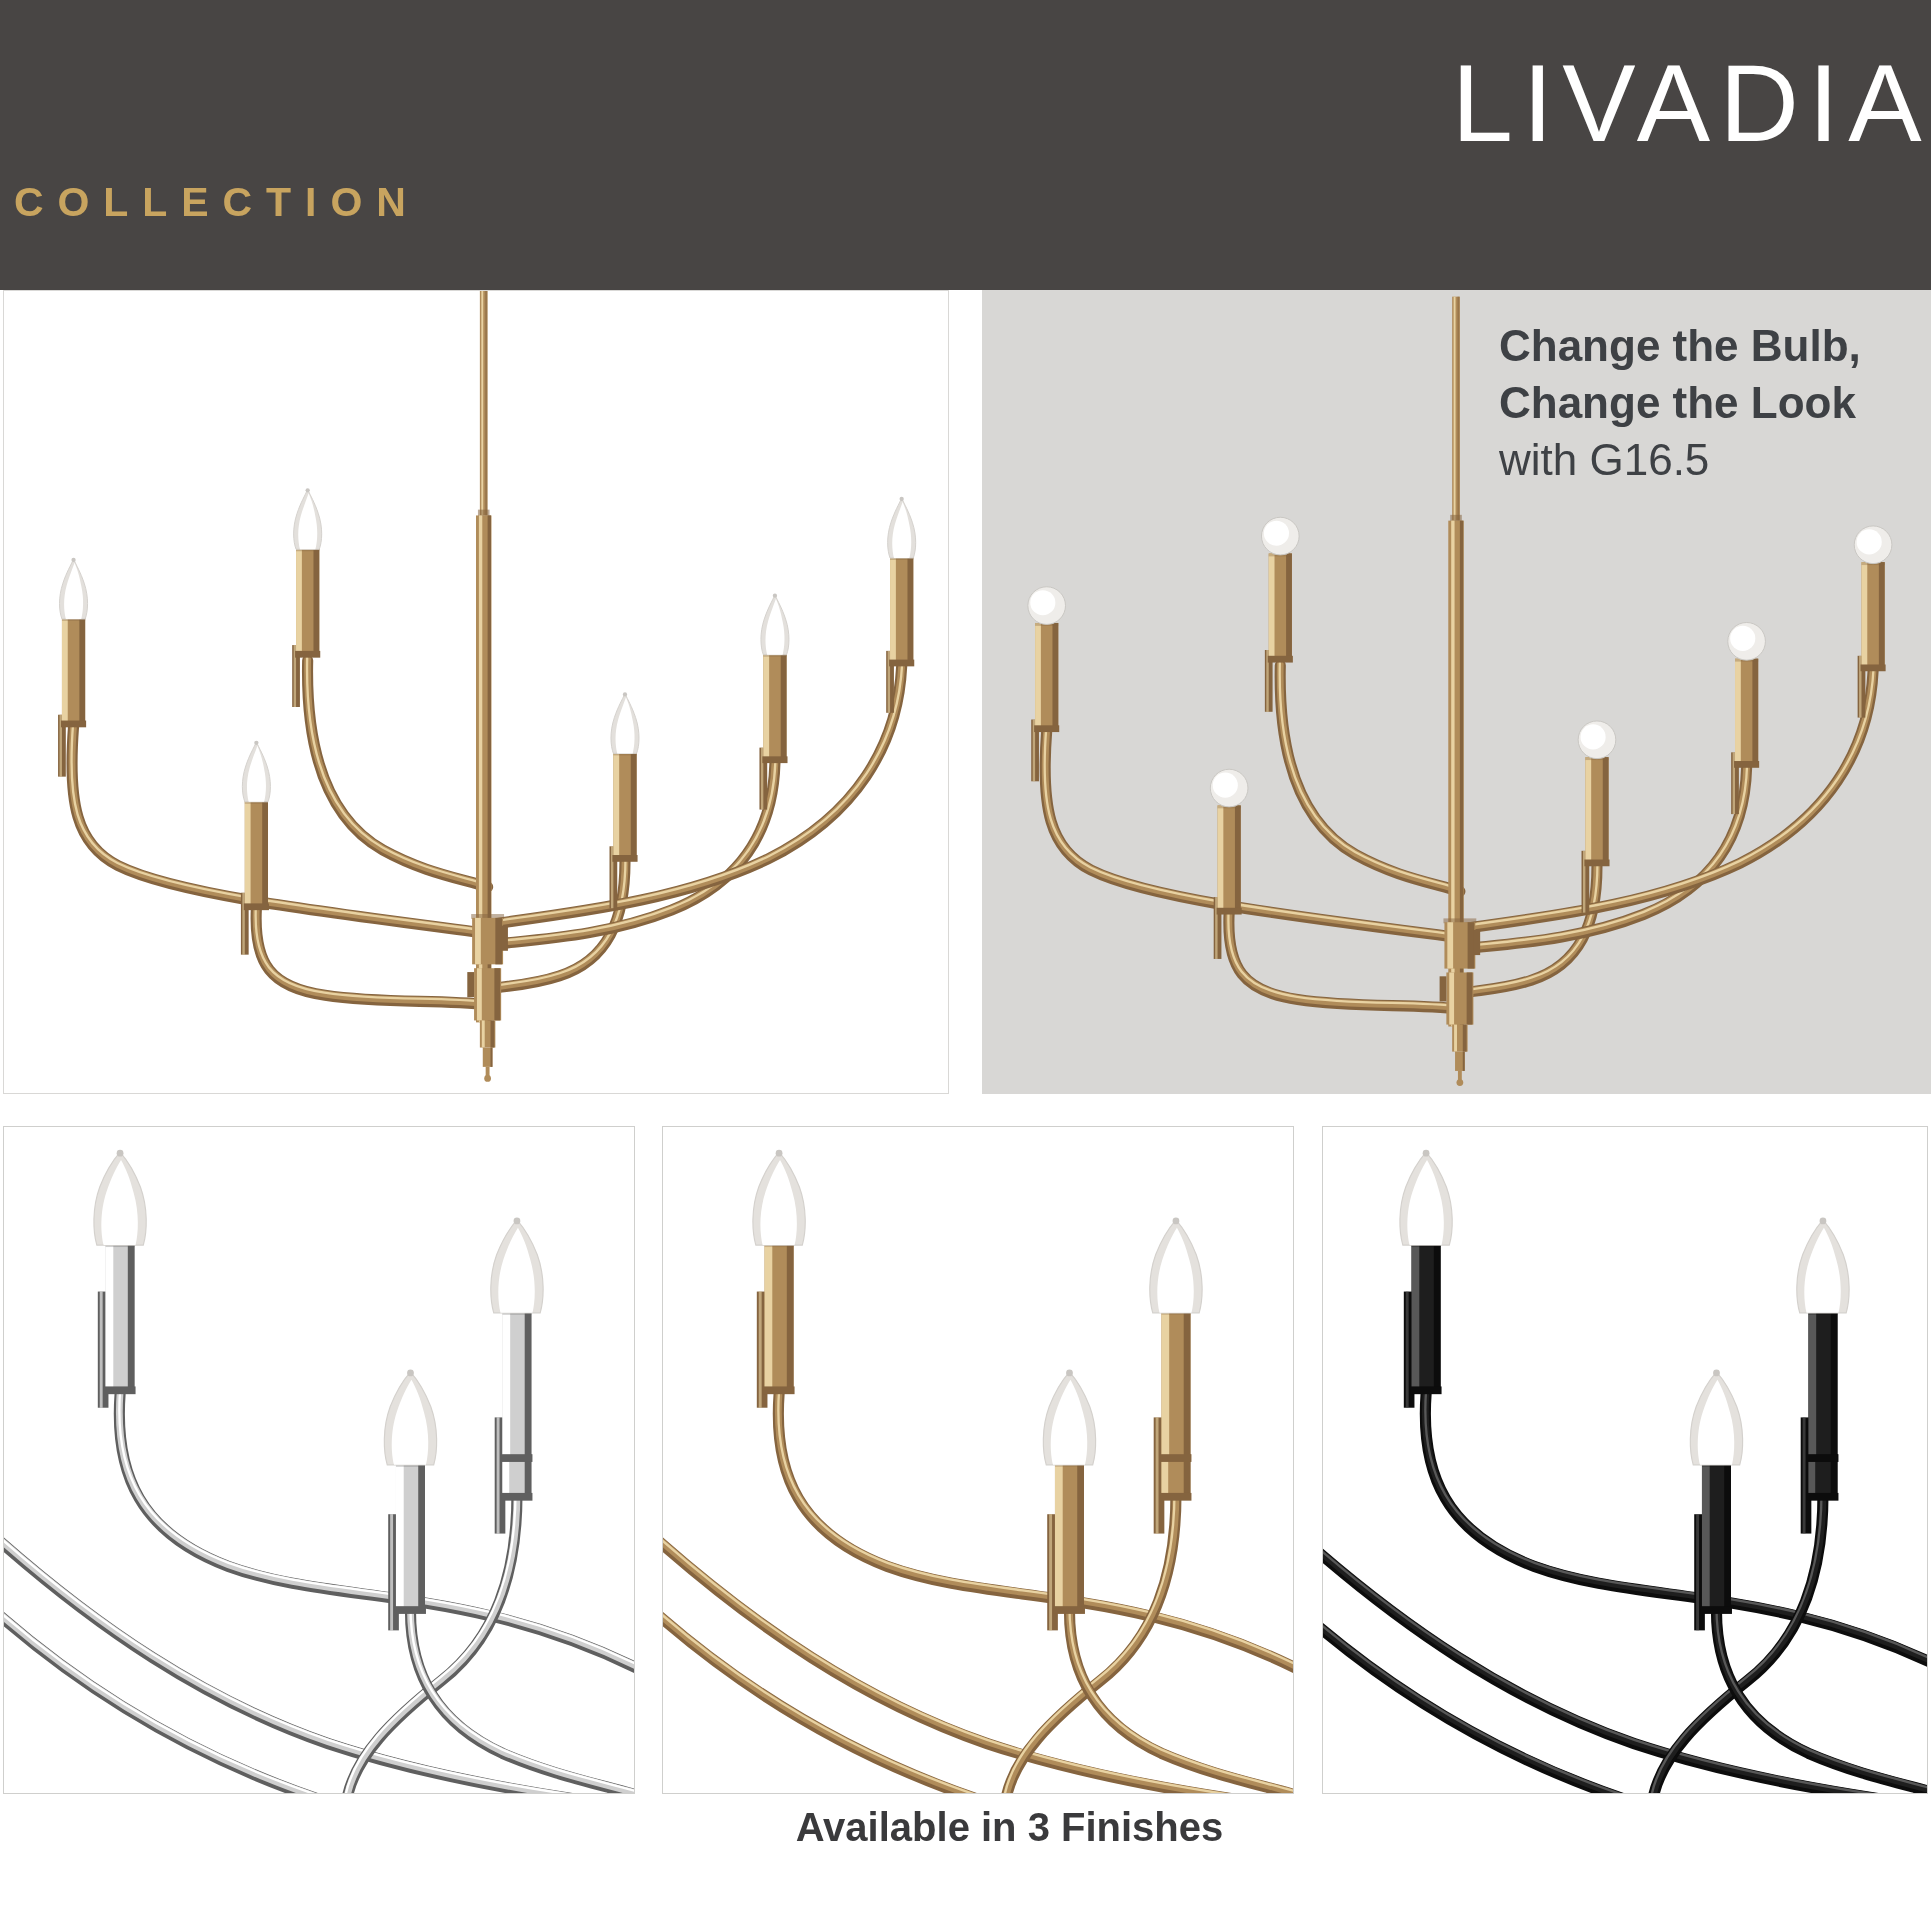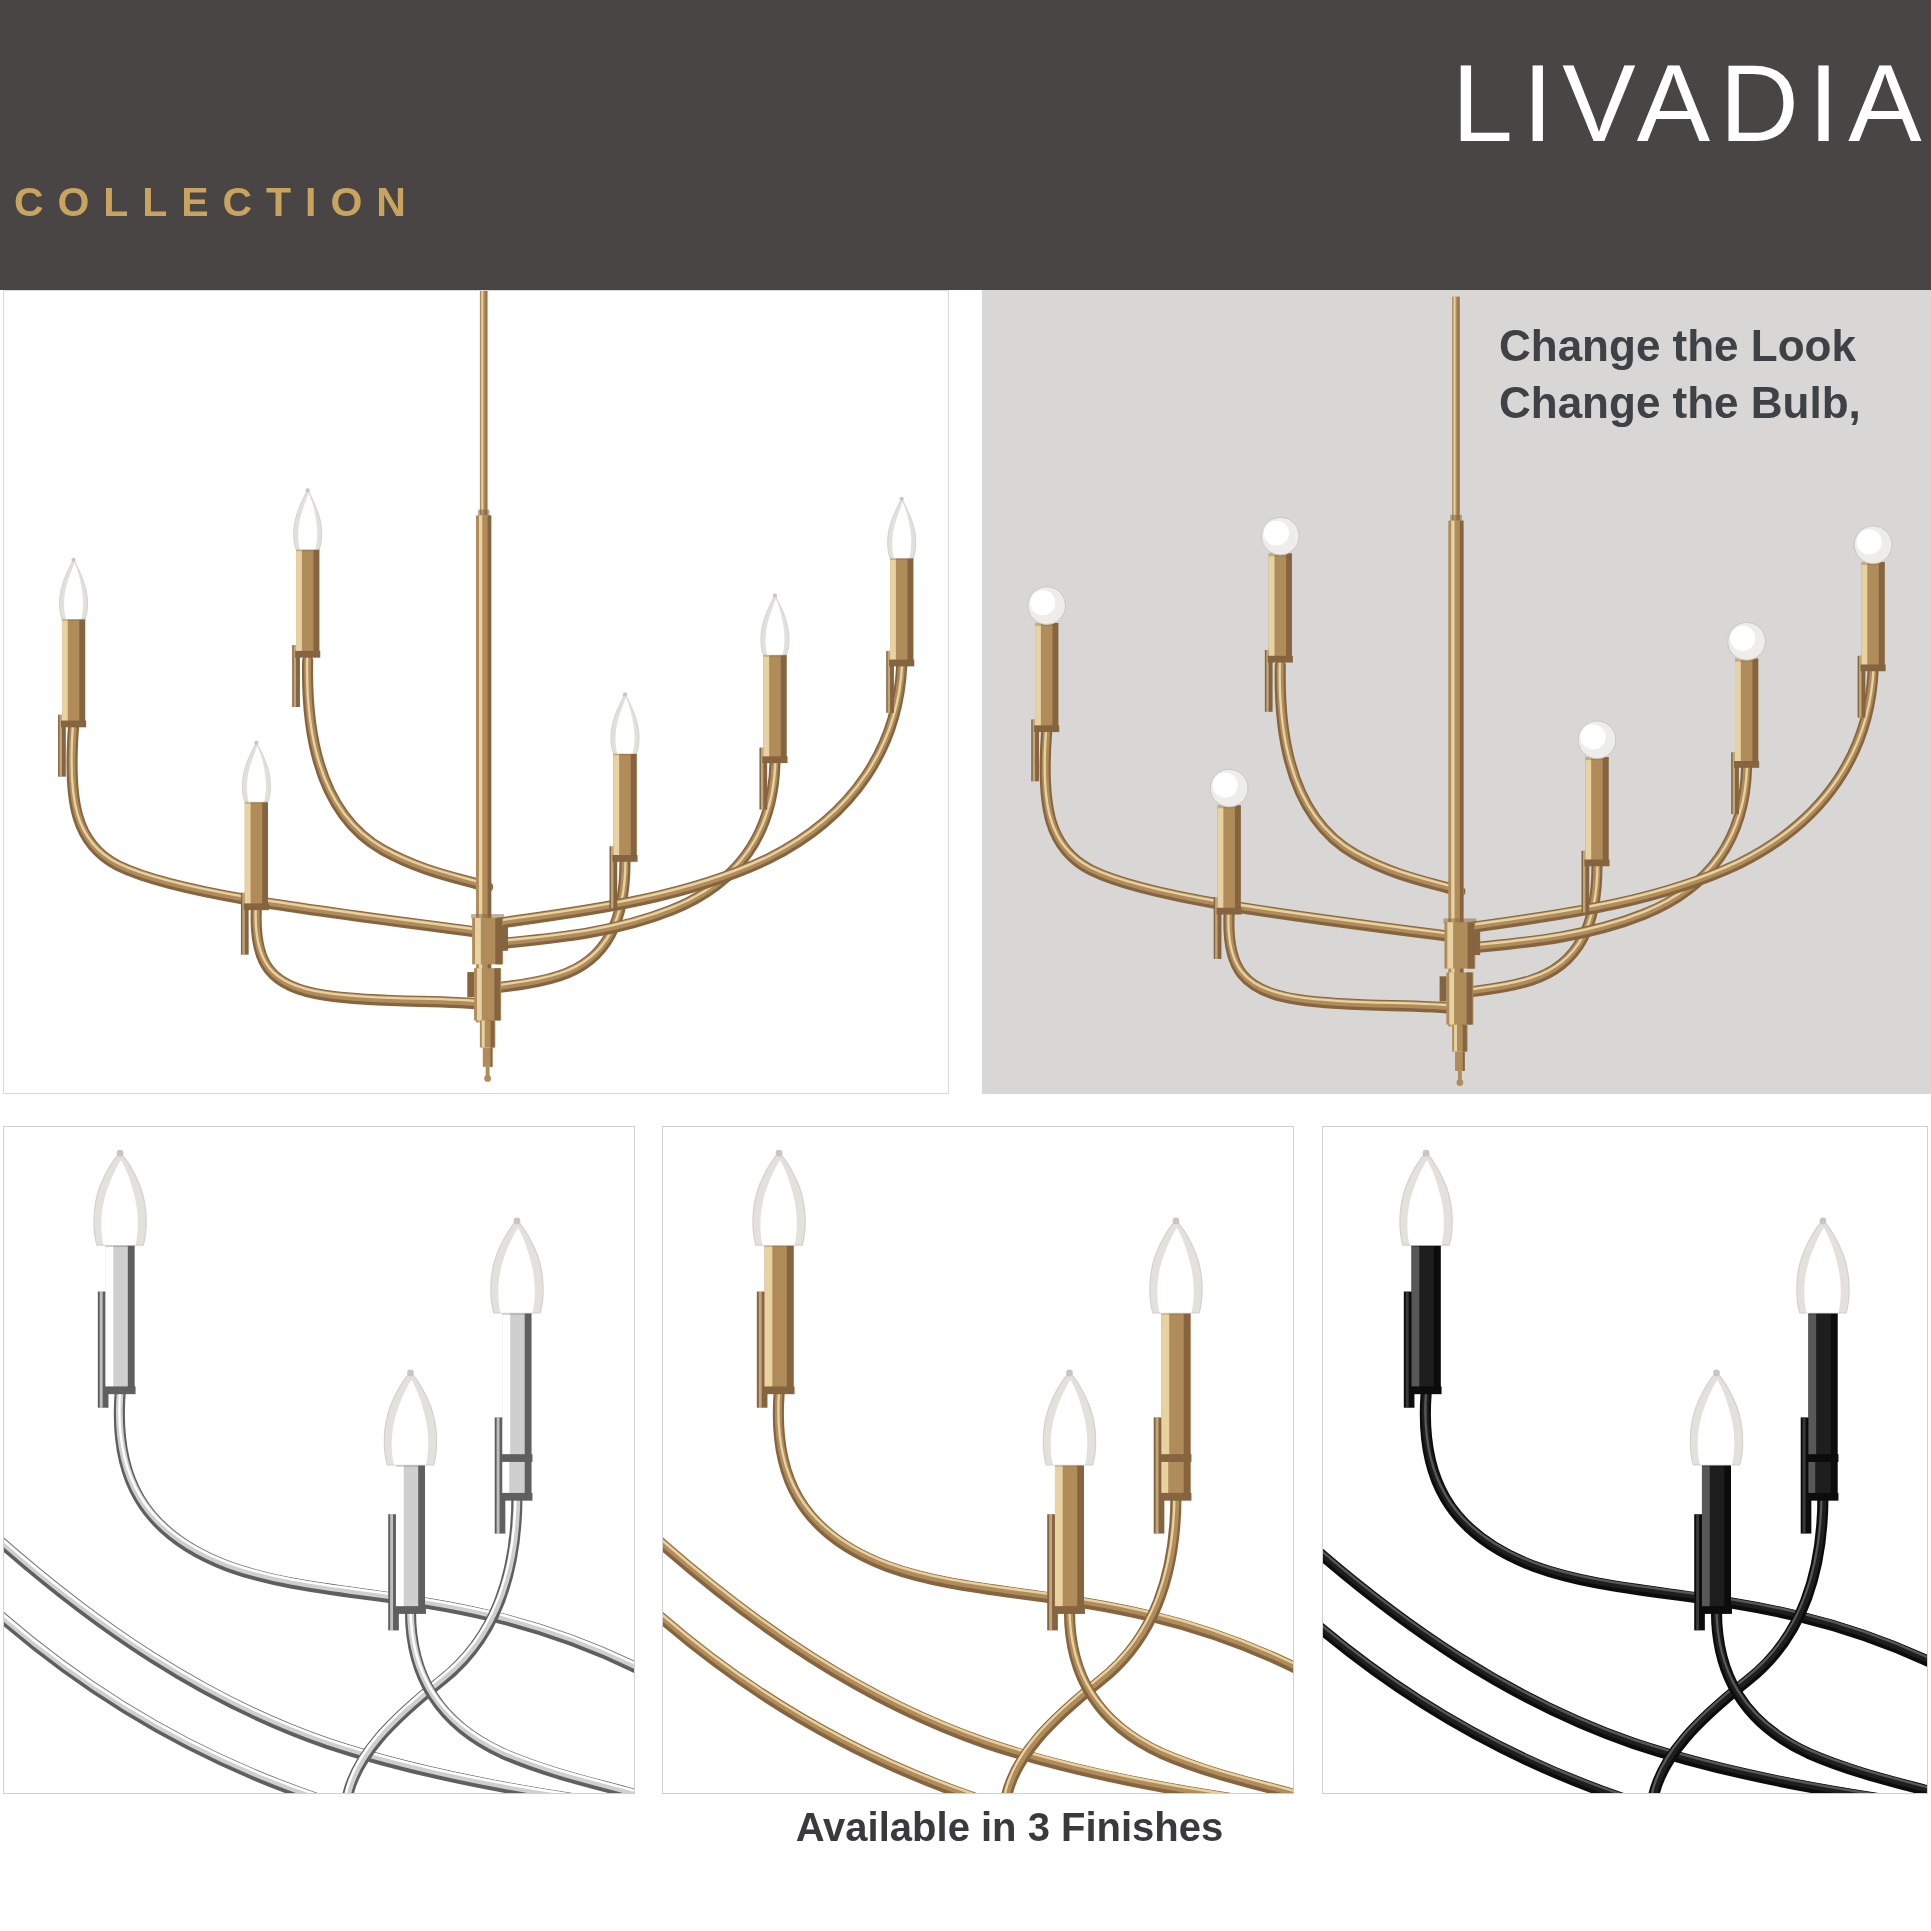--- a/index.html
+++ b/index.html
@@ -253,22 +253,23 @@
           <use href="#globe-bulb" transform="translate(72,338)"></use>
           <use href="#globe-bulb" transform="translate(314,266)"></use>
           <use href="#globe-bulb" transform="translate(261,527)"></use>
           <use href="#globe-bulb" transform="translate(642,477)"></use>
           <use href="#globe-bulb" transform="translate(797,375)"></use>
           <use href="#globe-bulb" transform="translate(928,275)"></use>
         </g>
       </g>
     </svg>
     <div class="promo">
+      <div class="bold">Change the Bulb,</div>
       <div class="bold">Change the Look</div>
-      <div class="bold">Change the Bulb,</div>
+      <div>with G16.5</div>
     </div>
   </section>
 
   <section class="panel" id="panel-f1">
     <svg class="photo cu f-nickel" viewBox="0 0 651 688" preserveAspectRatio="xMidYMid slice">
       <use href="#closeup-scene"></use>
     </svg>
   </section>
 
   <section class="panel" id="panel-f2">

